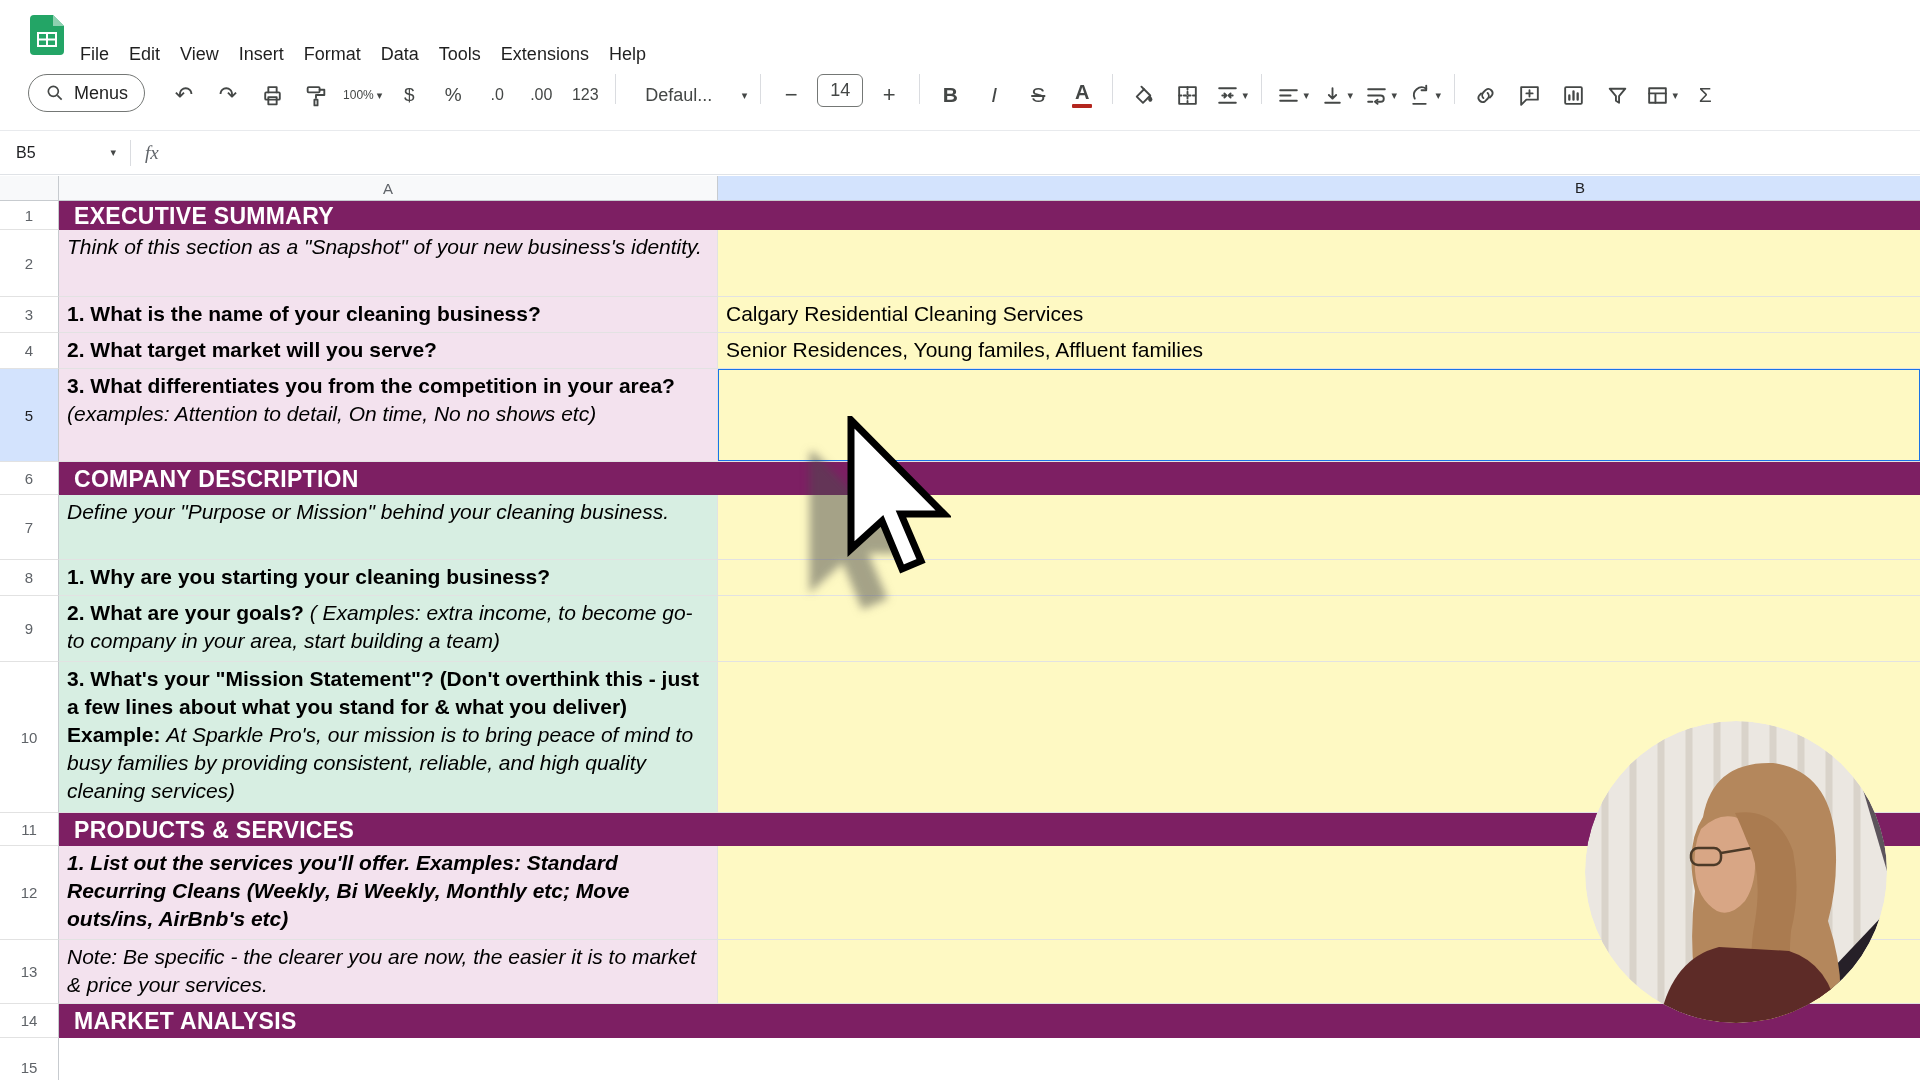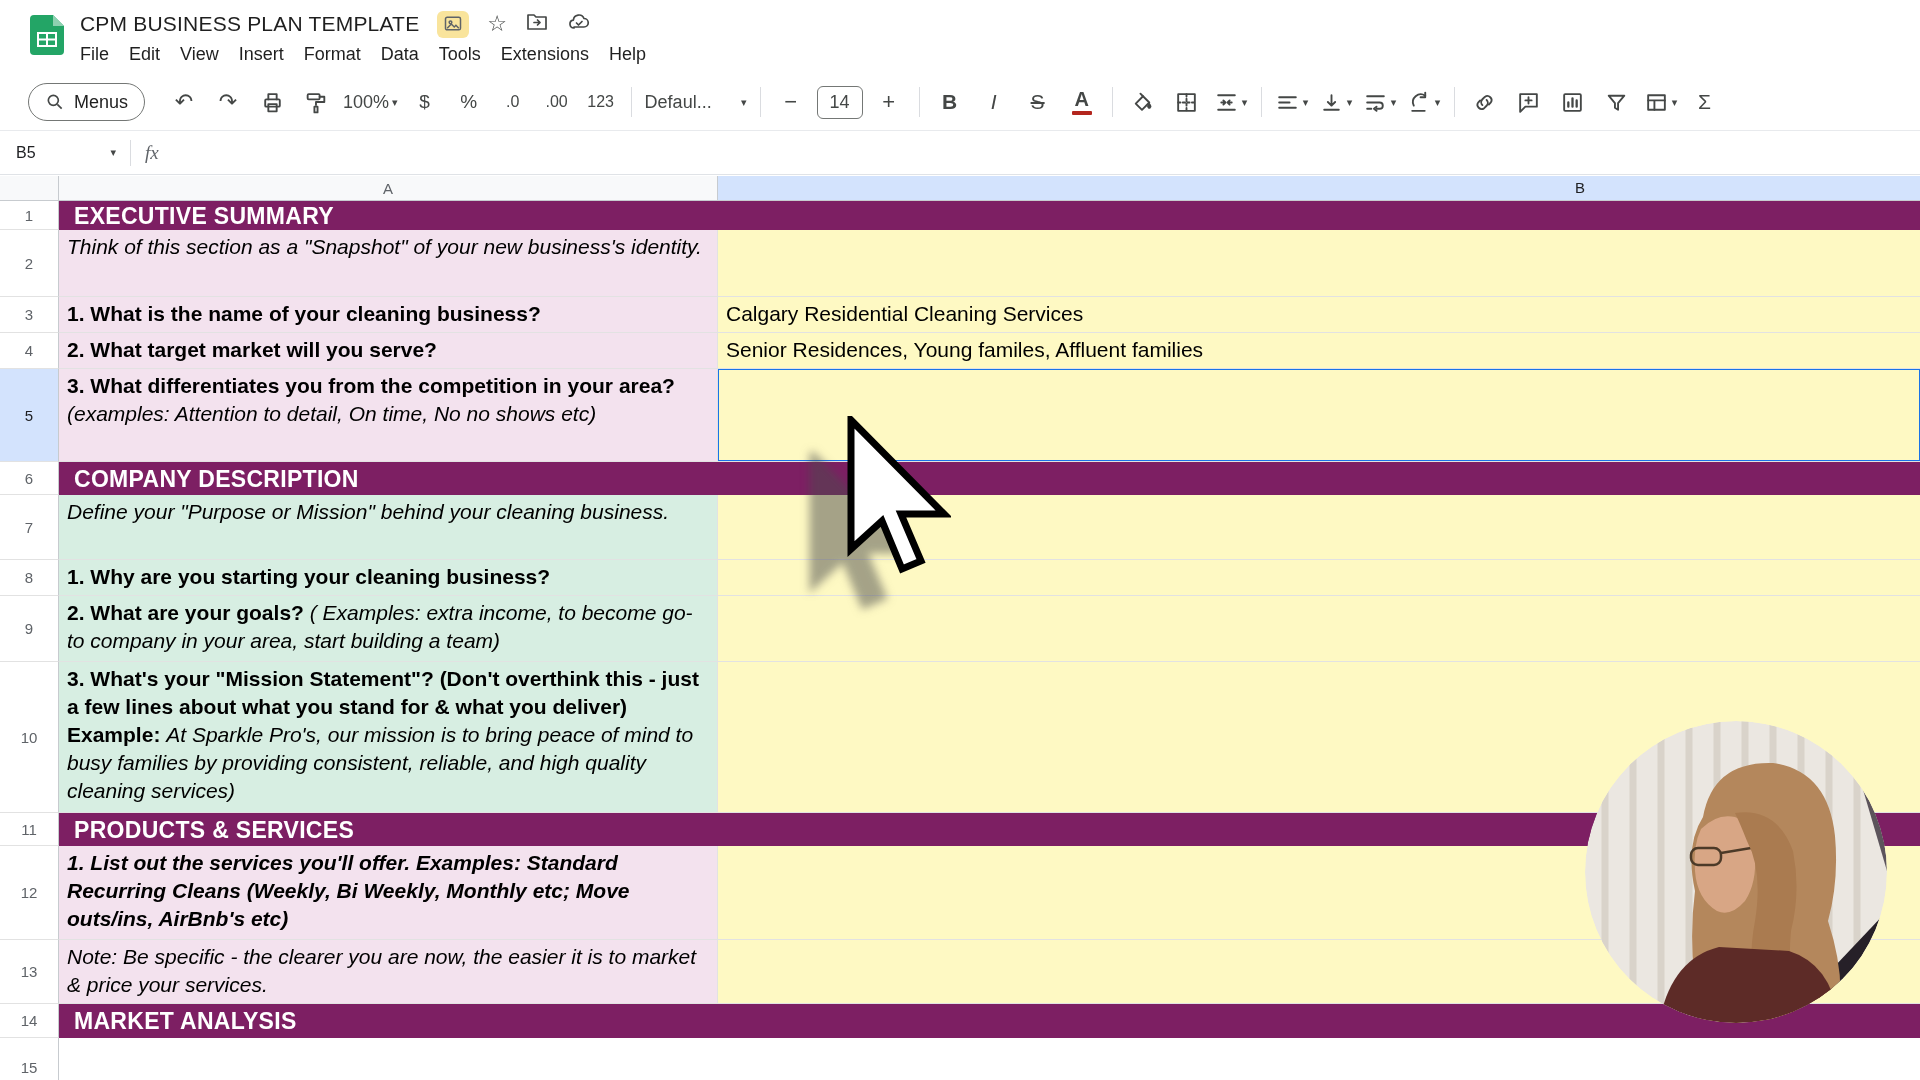--- a/index.html
+++ b/index.html
@@ -15,30 +15,30 @@
   .title-row { position:absolute; left:80px; top:8px; height:32px; display:flex; align-items:center; gap:18px; }
   .doc-title { font-size:21px; font-weight:500; color:#1f1f1f; letter-spacing:.2px; white-space:nowrap; }
   .badge-icon { width:32px; height:27px; background:#f9e49c; border-radius:6px; display:flex; align-items:center; justify-content:center; }
   .badge-icon svg { width:20px; height:20px; stroke:#5f6368; fill:none; stroke-width:1.8; }
   .title-icon { font-size:22px; color:#444746; line-height:1; }
   .title-svg svg { width:24px; height:24px; stroke:#444746; fill:none; stroke-width:1.7; stroke-linecap:round; stroke-linejoin:round; }
   .menubar { position:absolute; left:70px; top:40px; display:flex; font-size:18px; color:#1f1f1f; }
   .menubar span { padding:4px 10px; border-radius:6px; white-space:nowrap; }
 
   
-  .toolbar { position:absolute; top:74px; left:0; right:0; height:56px; display:flex; align-items:center; padding-left:28px; gap:2px; color:#444746; }
+  .toolbar { position:absolute; top:74px; left:0; right:0; height:56px; display:flex; padding-left:28px; gap:2px; color:#444746; }
   .menus-pill { height:38px; border:1px solid #747775; border-radius:19px; display:flex; align-items:center; gap:9px; padding:0 16px; font-size:18px; color:#1f1f1f; margin-right:16px; }
   .menus-pill svg { width:20px; height:20px; stroke:#444746; fill:none; stroke-width:2; }
   .tb { height:42px; min-width:42px; padding:0 4px; border-radius:8px; display:flex; align-items:center; justify-content:center; gap:3px; font-size:20px; color:#444746; }
   .tb svg { width:25px; height:25px; fill:none; stroke:#444746; stroke-width:1.8; stroke-linecap:round; stroke-linejoin:round; }
   .tb .glyph { font-size:22px; line-height:1; }
   .tb .small { font-size:16px; font-weight:500; }
   .caret { font-size:11px; color:#444746; line-height:1; }
   .sep { width:1px; height:30px; background:#dadce0; margin:0 7px; flex:0 0 1px; }
-  .font-box { min-width:110px; justify-content:space-between; font-size:18px; }
+  .font-box { min-width:110px; justify-content:space-between; font-size:18px;margin-left:16px; }
   .size-box { width:46px; height:33px; border:1px solid #747775; border-radius:6px; display:flex; align-items:center; justify-content:center; font-size:18px; margin:0 3px; }
   .bold-b { font-weight:800; font-size:21px; }
   .italic-i { font-style:italic; font-size:21px; }
   .strike-s { text-decoration:line-through; font-size:21px; }
   .color-a { display:flex; flex-direction:column; align-items:center; line-height:1; }
   .color-a .a { font-size:20px; font-weight:600; }
   .color-a .bar { width:20px; height:4px; background:#b3261e; border-radius:1px; margin-top:2px; }
 
   
   .formula-bar { position:absolute; top:130px; left:0; right:0; height:45px; border-top:1px solid #e8eaed; border-bottom:1px solid #e0e3e7; display:flex; align-items:center; padding-left:16px; }
@@ -77,43 +77,20 @@
 </head>
 <body>
 
 <div class="titlebar">
   <svg class="logo" viewBox="0 0 34 40">
     <path d="M4 0 h19 l11 11 v25 a4 4 0 0 1 -4 4 H4 a4 4 0 0 1 -4 -4 V4 a4 4 0 0 1 4 -4 z" fill="#23a566"></path>
     <path d="M23 0 l11 11 h-11 z" fill="#8ed1b1"></path>
     <rect x="8" y="18" width="18" height="13" fill="none" stroke="#fff" stroke-width="2"></rect>
     <path d="M8 24.5 h18 M17 18 v13" stroke="#fff" stroke-width="2"></path>
   </svg>
-  <div class="title-row">
-    <span class="doc-title">CPM BUSINESS PLAN TEMPLATE</span>
-    <span class="badge-icon">
-      <svg viewBox="0 0 24 24">
-          <rect x="3" y="4" width="18" height="15" rx="2"></rect>
-          <circle cx="9" cy="10" r="1.6"></circle>
-          <path d="M5 17 l5-5 3.5 3.5 2-2 3.5 3.5"></path>
-        </svg>
-    </span>
-    <span class="title-icon">☆</span>
-    <span class="title-svg">
-      <svg viewBox="0 0 24 24">
-          <path d="M3 5 h6 l2 2 h10 v12 H3 z"></path>
-          <path d="M9 12.5 h6 M15 12.5 l-2.5 -2.5 M15 12.5 l-2.5 2.5"></path>
-        </svg>
-    </span>
-    <span class="title-svg">
-      <svg viewBox="0 0 24 24">
-          <path d="M7 18 a4 4 0 0 1 -.6 -7.96 A5.5 5.5 0 0 1 17 8.5 A4.25 4.25 0 0 1 17 17 H7 z"></path>
-          <path d="M9.5 13 l2 2 3.5 -3.5"></path>
-        </svg>
-    </span>
-  </div>
   <nav class="menubar">
       <span>File</span>
       <span>Edit</span>
       <span>View</span>
       <span>Insert</span>
       <span>Format</span>
       <span>Data</span>
       <span>Tools</span>
       <span>Extensions</span>
       <span>Help</span>
@@ -142,21 +119,21 @@
       </svg>
   </div>
   <div class="tb">
     <svg viewBox="0 0 24 24">
         <rect x="3.5" y="4" width="11.5" height="5" rx="1"></rect>
         <path d="M15 6.5 h4.5 v5 h-8 v3"></path>
         <rect x="10" y="16" width="3" height="5.5"></rect>
       </svg>
   </div>
   <div class="tb">
-    <span style="font-size:18px;">100%</span>
+    <span style="font-size:12px;">100%</span>
     <span class="caret">▾</span>
   </div>
   <div class="tb">
       <span style="font-size:19px;">$</span>
     </div>
   <div class="tb">
       <span style="font-size:19px;">%</span>
     </div>
   <div class="tb">
       <span class="small">.0</span>

